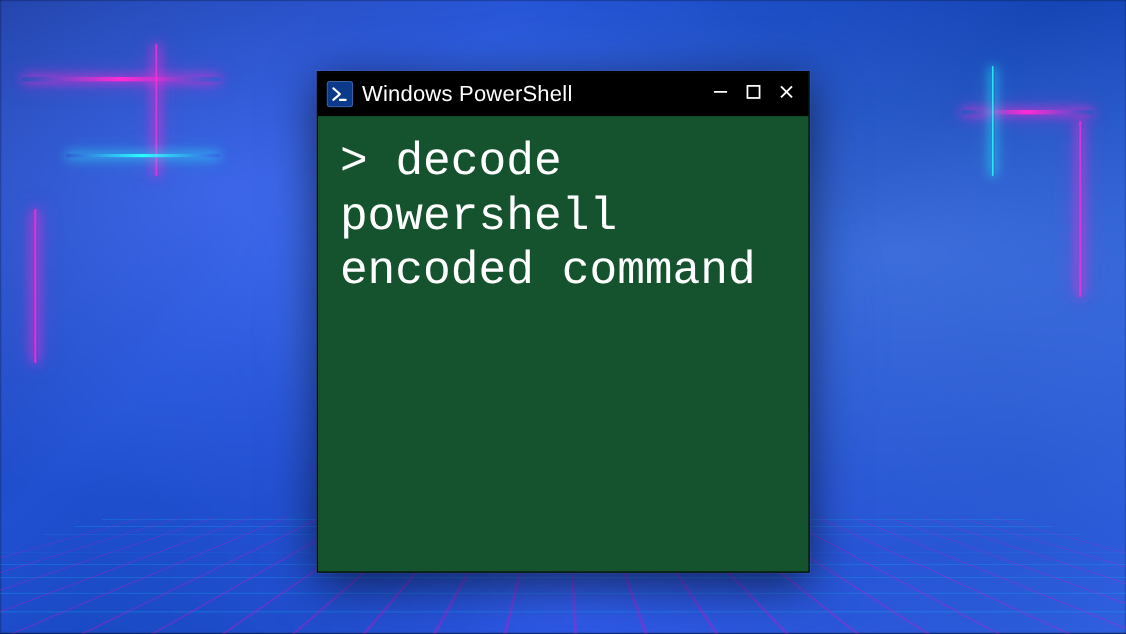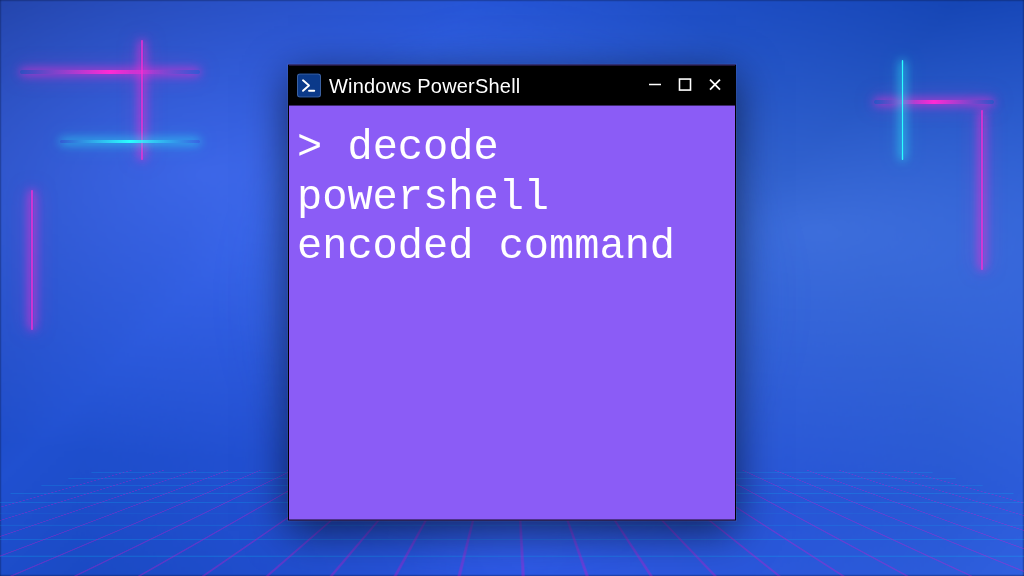--- a/index.html
+++ b/index.html
@@ -61,21 +61,21 @@
       border-radius: 30px;
       background: radial-gradient(circle, rgba(100,180,255,0.55) 0%, rgba(60,120,255,0.25) 45%, transparent 70%);
       filter: blur(18px);
     }
     .window {
       position: absolute;
       left: 50%; top: 50%;
       transform: translate(-50%, -49%);
       width: 448px;
       height: 456px;
-      background: #8b5cf6;
+      background: #14532d;
       border: 1px solid #000;
       box-shadow: 0 0 0 1px rgba(255,255,255,0.05), 0 10px 40px rgba(0,0,0,0.6);
       display: flex;
       flex-direction: column;
     }
     .titlebar {
       height: 40px;
       background: #000;
       display: flex;
       align-items: center;
@@ -92,21 +92,21 @@
       align-items: center;
       justify-content: center;
       box-shadow: inset 0 0 0 1px rgba(255,255,255,0.2);
     }
     .ps-icon svg { width: 18px; height: 18px; }
     .title { flex: 1; font-weight: 400; letter-spacing: 0.2px; }
     .controls { display: flex; gap: 10px; font-size: 20px; line-height: 1; }
     .ctrl { width: 20px; text-align: center; cursor: pointer; color: #fff; }
     .terminal {
       flex: 1;
-      padding: 18px 8px;
+      padding: 18px 20px;
       font-family: 'Consolas', 'Courier New', monospace;
       font-size: 42px;
       line-height: 1.18;
       color: #fff;
       white-space: pre-wrap;
       word-break: break-word;
     }
   </style>
 </head>
 <body>

